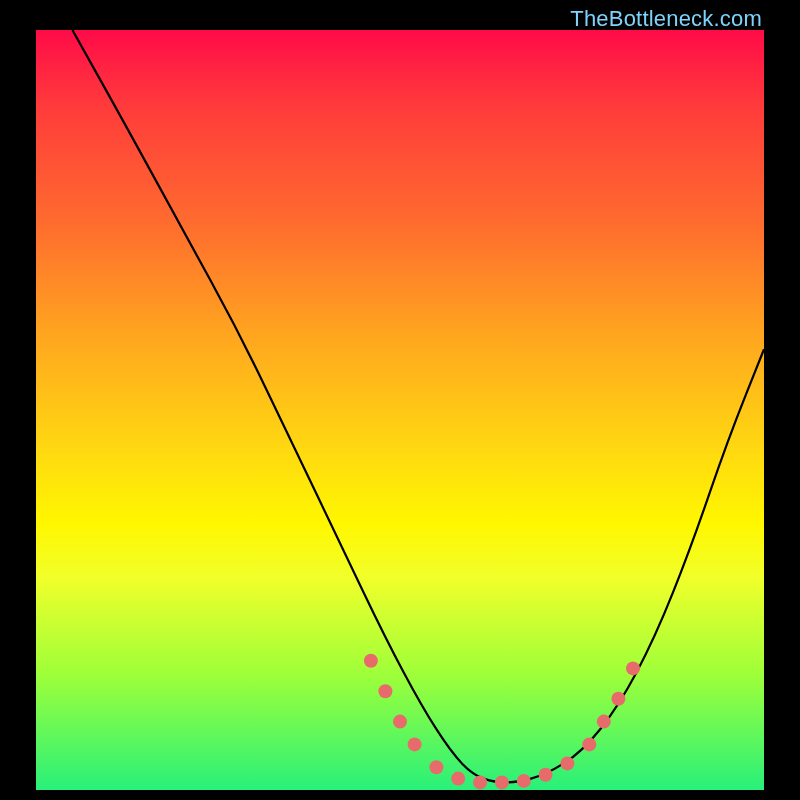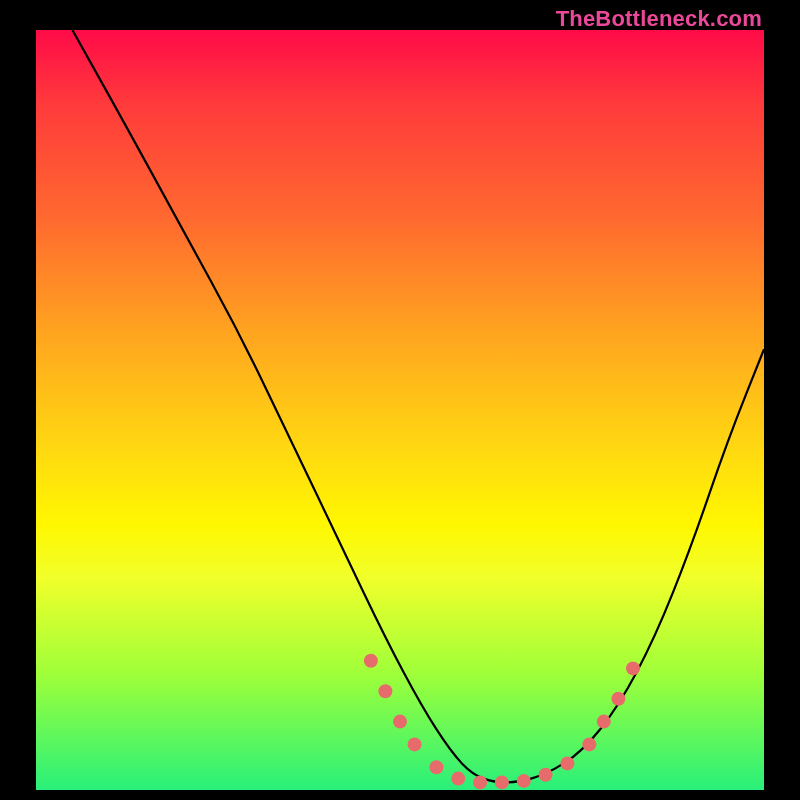--- a/index.html
+++ b/index.html
@@ -43,23 +43,23 @@
     position: absolute;
     left: 0;
     top: 0;
     width: 728px;
     height: 760px;
   }
   .watermark {
     position: absolute;
     top: 6px;
     right: 38px;
-    color: #ec4899;
+    color: #7dd3fc;
     font-size: 22px;
-    font-weight: 700;
+    font-weight: 400;
     letter-spacing: 0.2px;
     user-select: none;
   }
 </style>
 </head>
 <body>
 
 <div class="watermark">TheBottleneck.com</div>
 
 <div class="frame">

